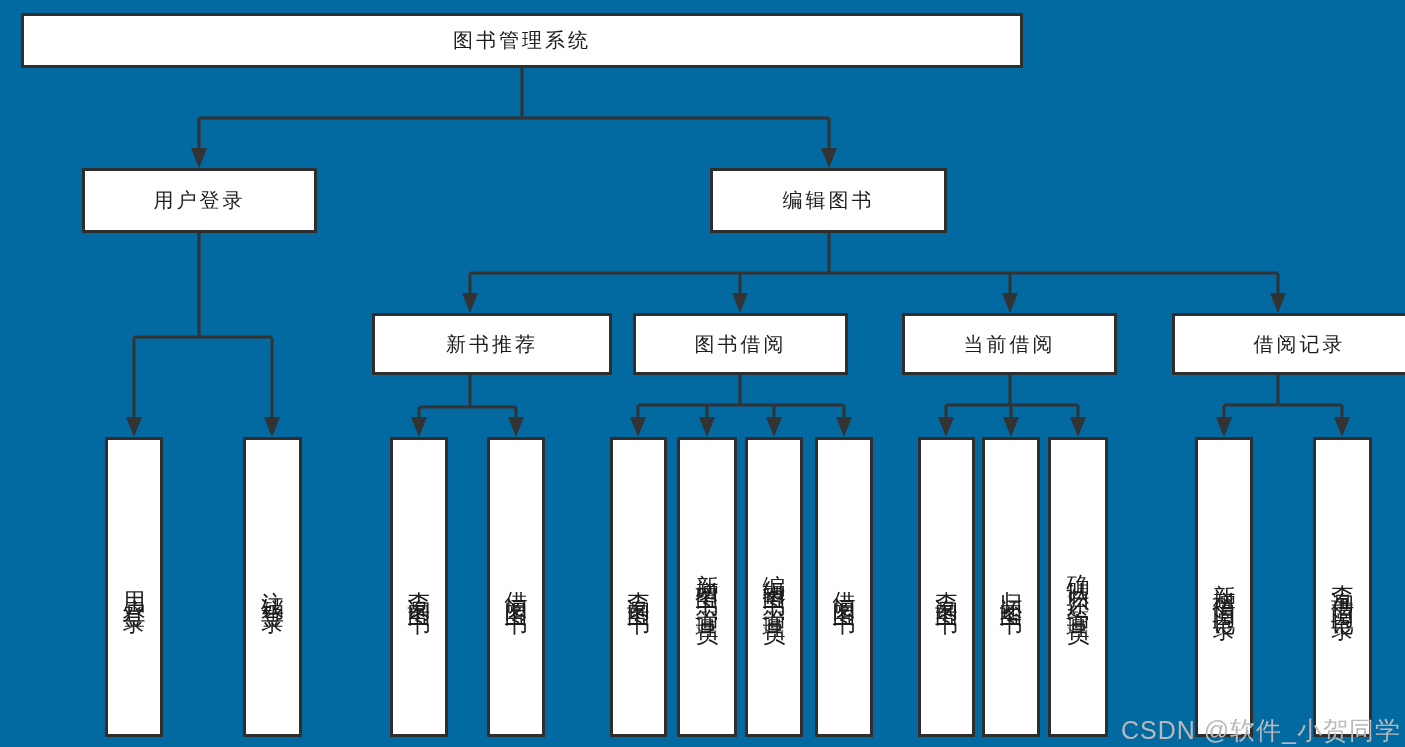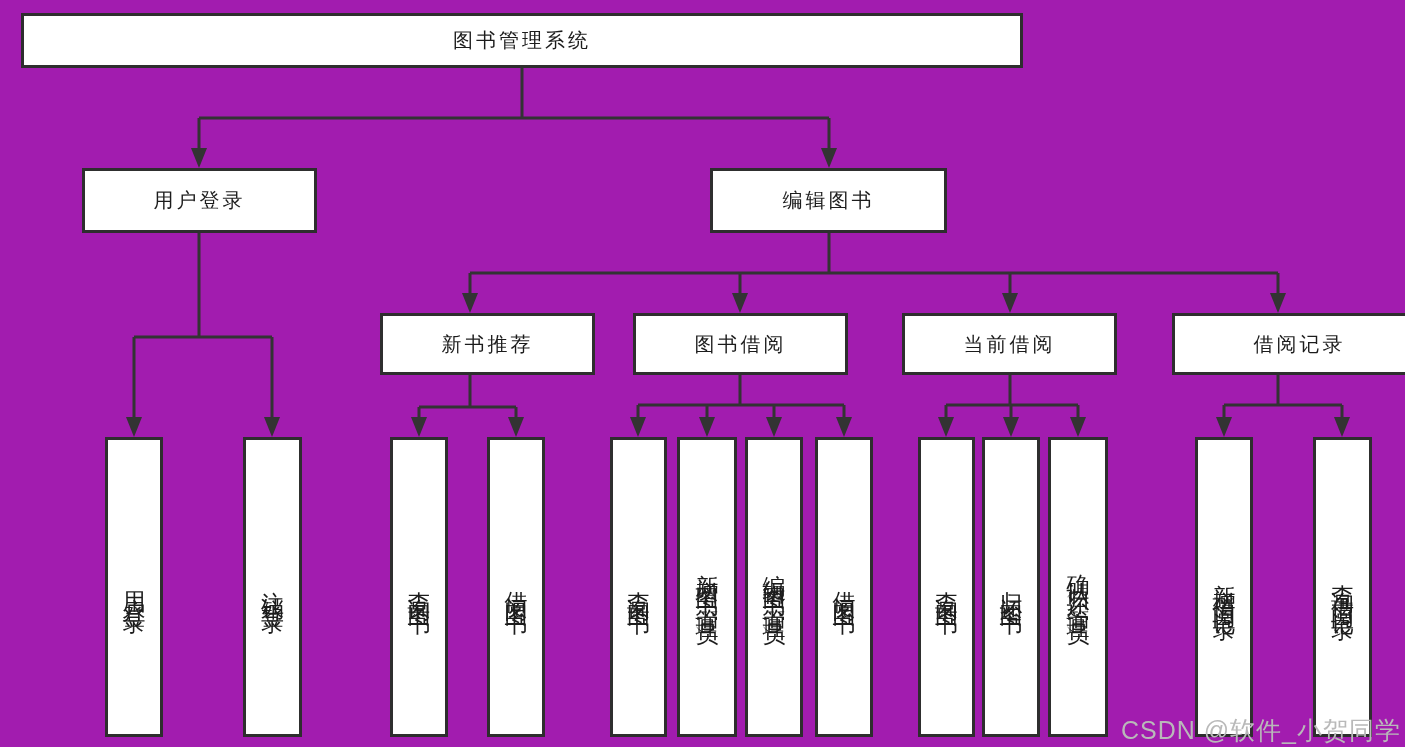--- a/index.html
+++ b/index.html
@@ -1,19 +1,19 @@
 <!DOCTYPE html>
 <html><head>
 <meta charset="utf-8">
 <style>
   html,body{margin:0;padding:0;background:#ffffff;}
   #stage{
     position:relative;
     width:1405px;height:747px;
-    background:#a21caf;
+    background:#0369a1;
     font-family:"Liberation Sans",sans-serif;
     color:#1c1c1c;
     overflow:hidden;
   }
   #wires{position:absolute;left:0;top:0;width:1405px;height:747px;pointer-events:none;}
   .node{
     position:absolute;
     box-sizing:border-box;
     background:#ffffff;
     border:3px solid #2e2e2e;
@@ -100,21 +100,21 @@
     <span class="hlabel">图书管理系统</span>
   </div>
 
   <div class="node" style="left:82px;top:168px;width:235px;height:65px">
     <span class="hlabel">用户登录</span>
   </div>
   <div class="node" style="left:710px;top:168px;width:237px;height:65px">
     <span class="hlabel">编辑图书</span>
   </div>
 
-  <div class="node" style="left:380px;top:313px;width:215px;height:62px">
+  <div class="node" style="left:372px;top:313px;width:240px;height:62px">
     <span class="hlabel">新书推荐</span>
   </div>
   <div class="node" style="left:633px;top:313px;width:215px;height:62px">
     <span class="hlabel">图书借阅</span>
   </div>
   <div class="node" style="left:902px;top:313px;width:215px;height:62px">
     <span class="hlabel">当前借阅</span>
   </div>
   <div class="node" style="left:1172px;top:313px;width:255px;height:62px">
     <span class="hlabel">借阅记录</span>

